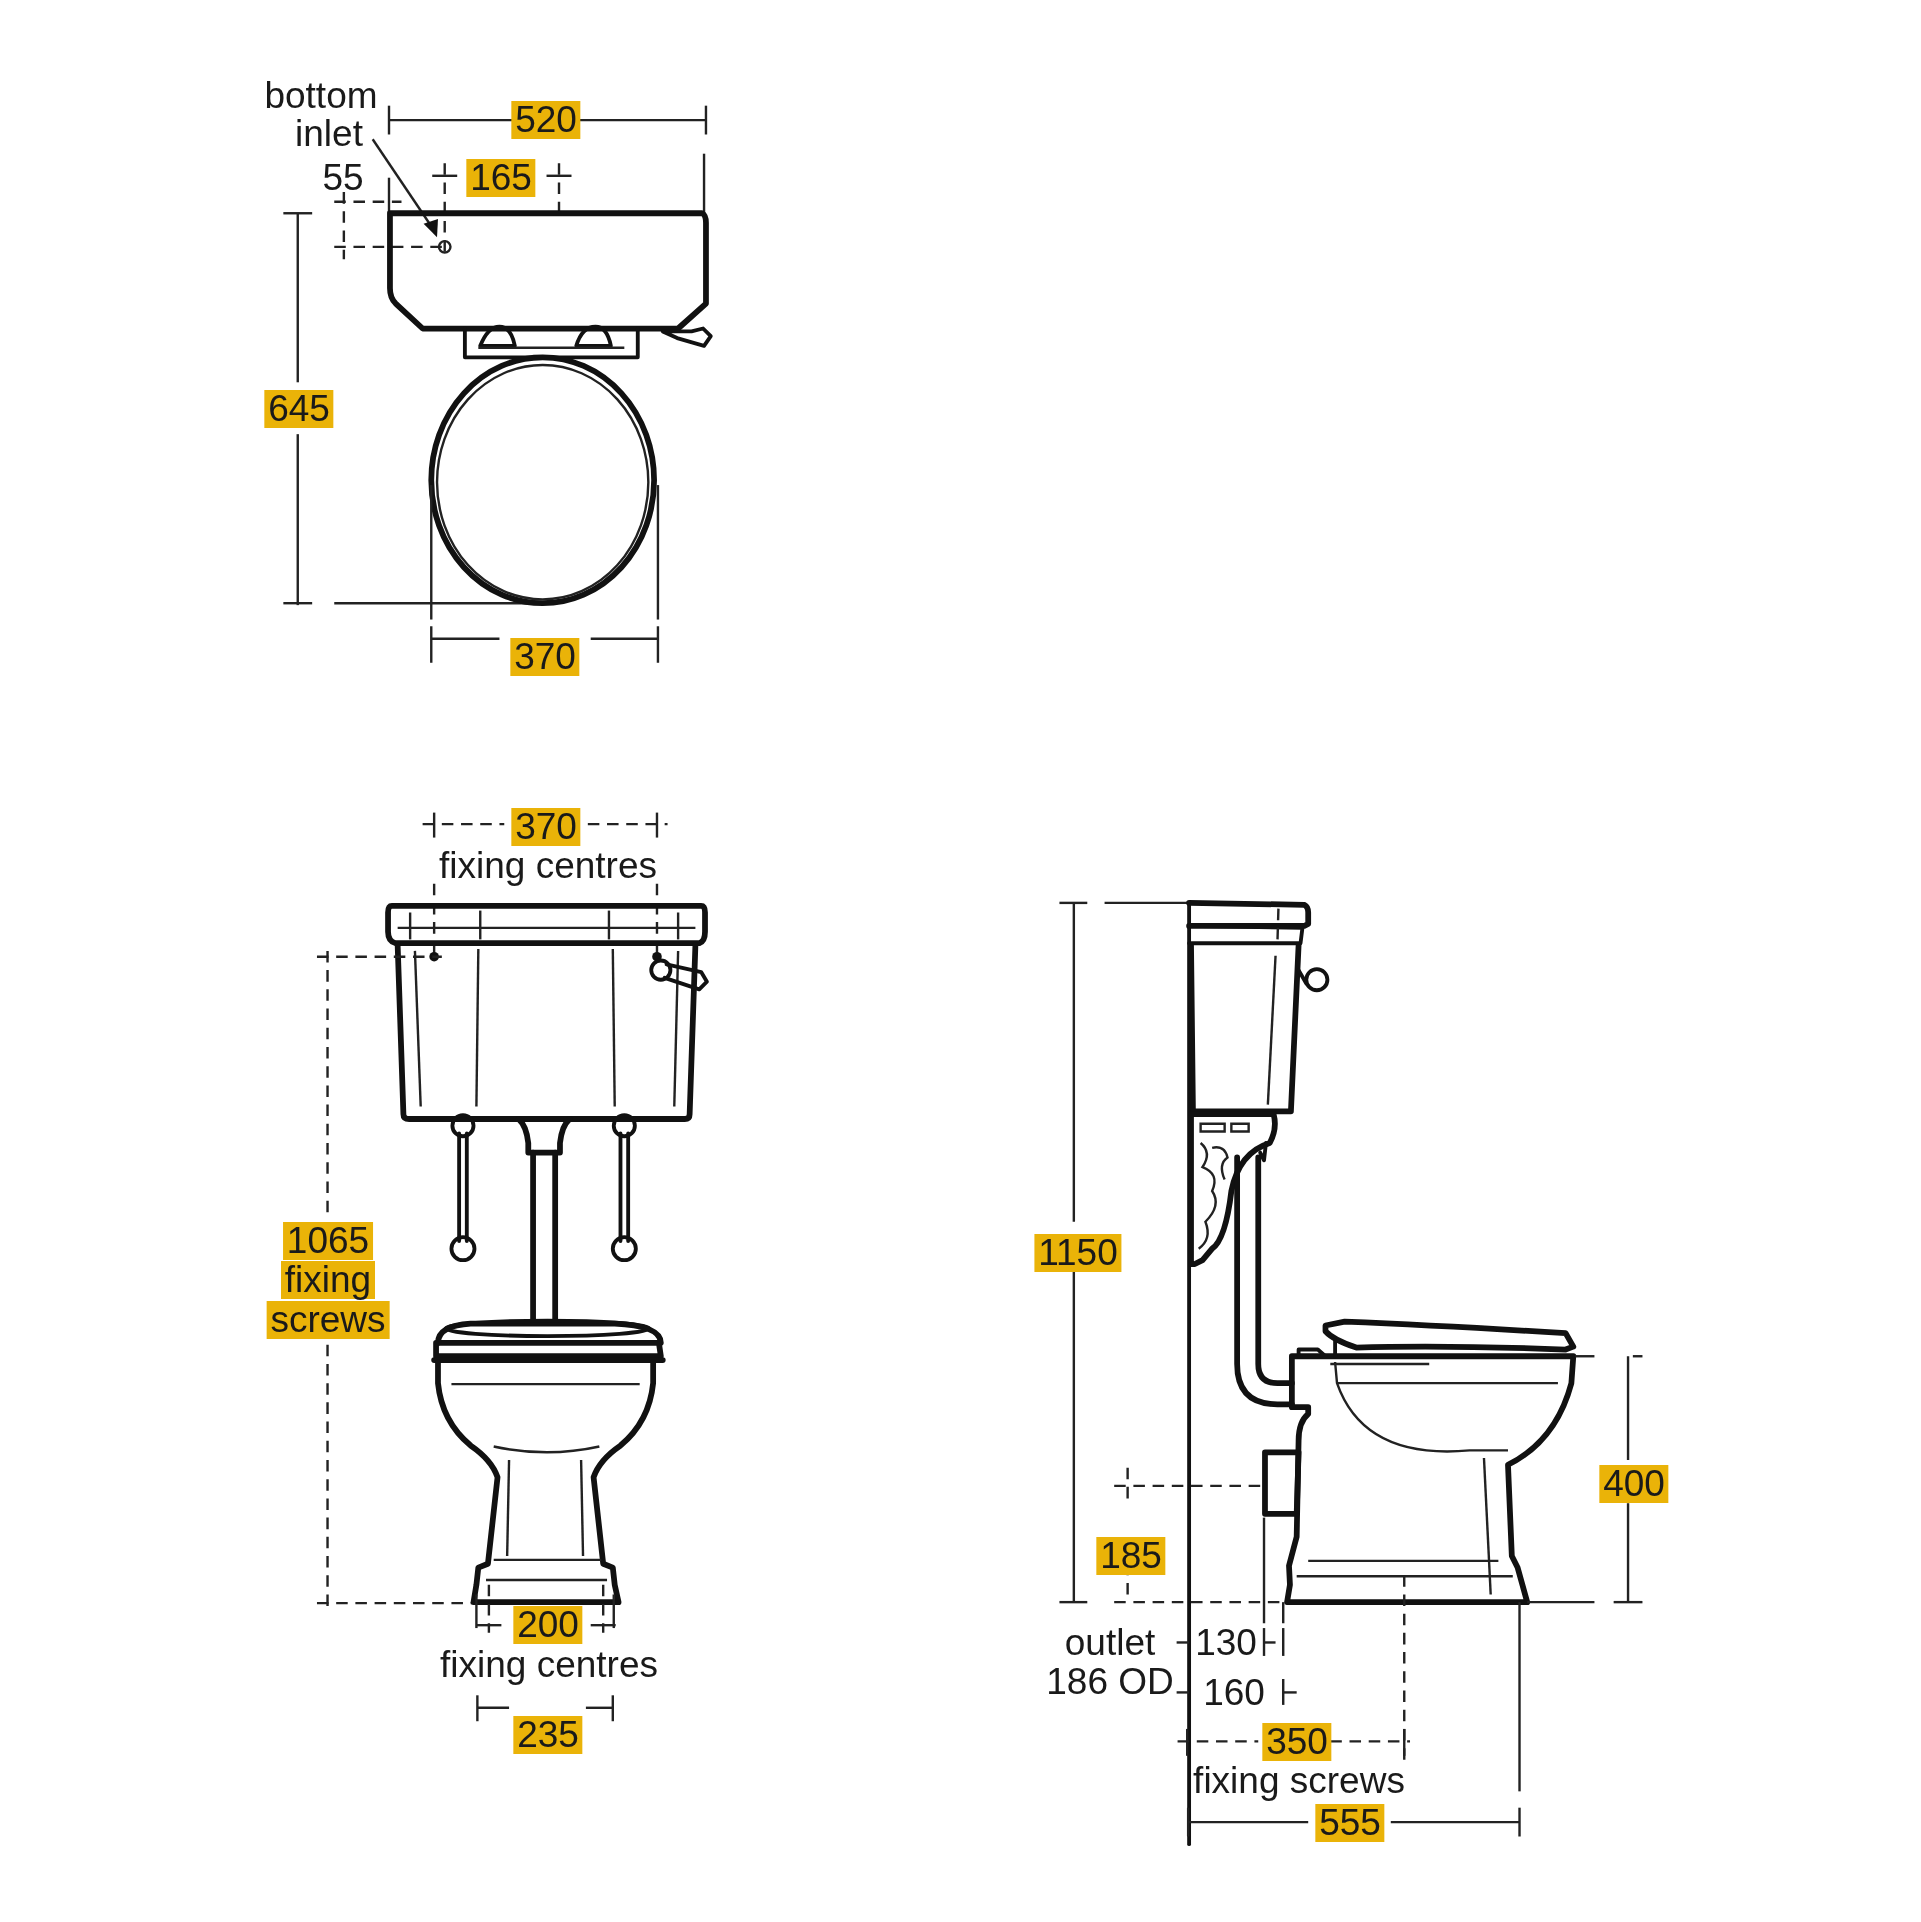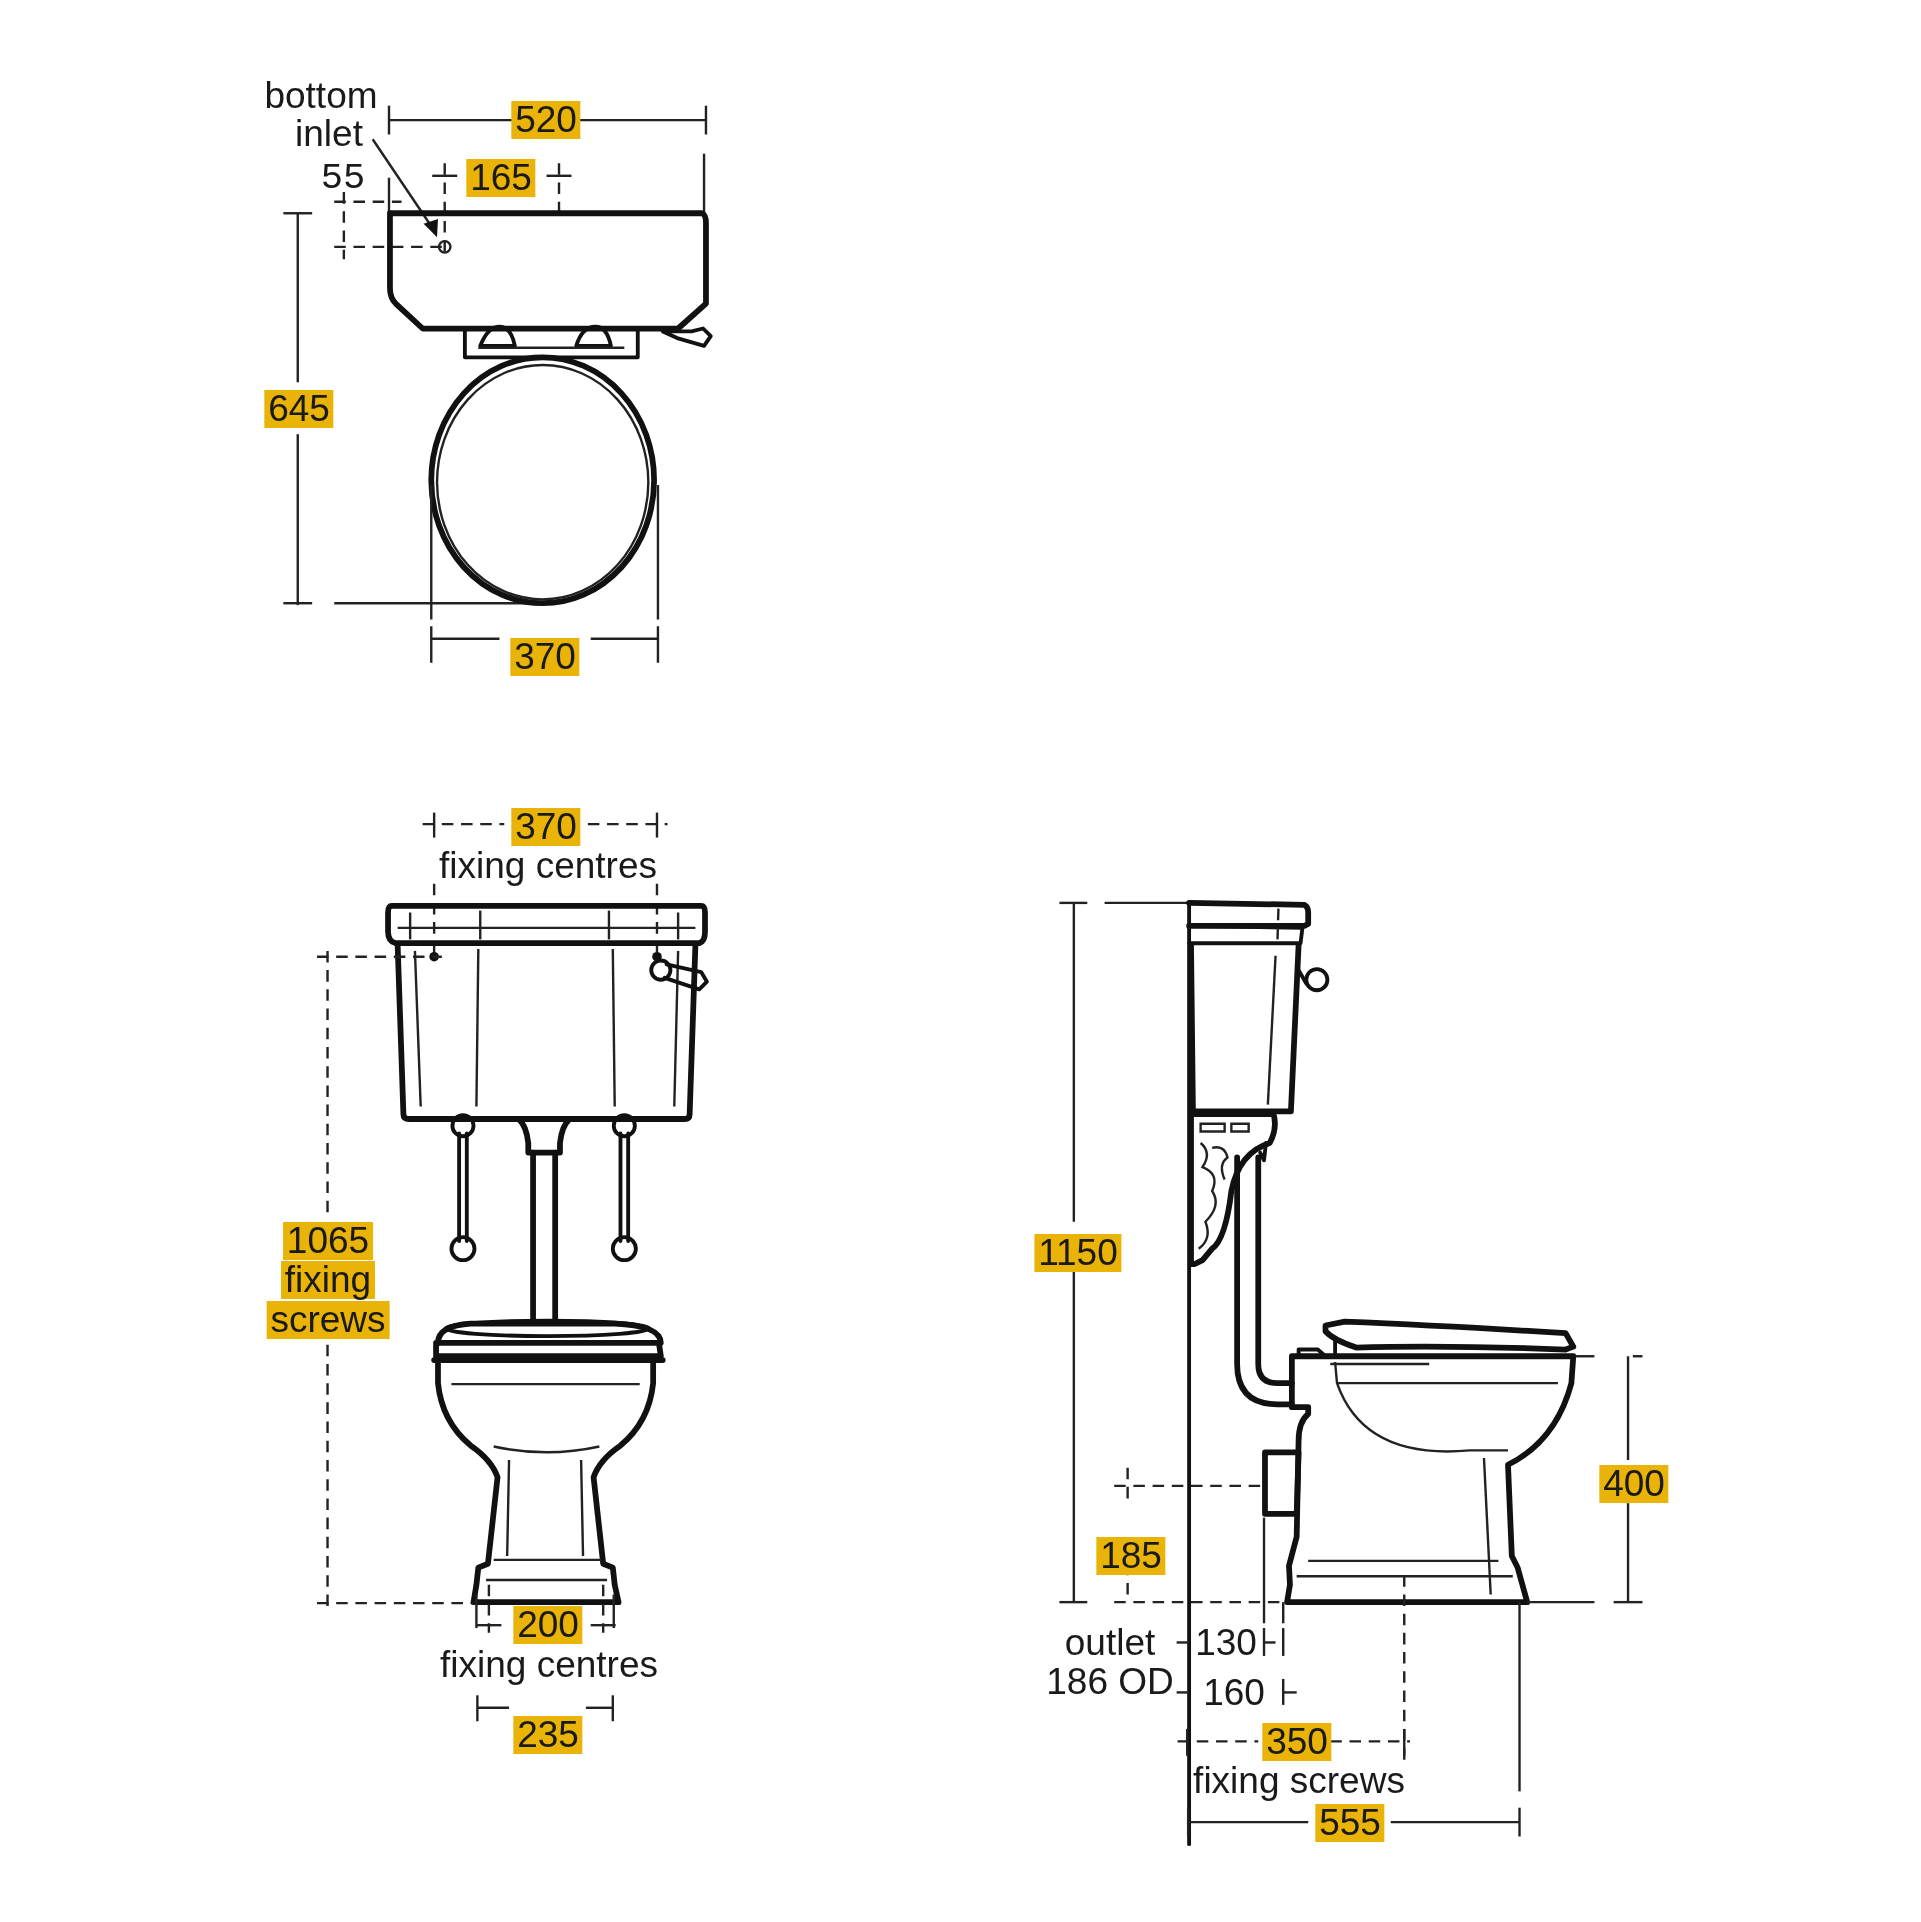--- a/index.html
+++ b/index.html
@@ -227,21 +227,21 @@
     <line class="thin" x1="1237" y1="1897" x2="1362" y2="1897"></line>
     <line class="thin" x1="1448" y1="1897" x2="1582" y2="1897"></line>
     <line class="thin" x1="1237" y1="1882" x2="1237" y2="1912"></line>
     <line class="thin" x1="1582" y1="1882" x2="1582" y2="1912"></line>
   </g>
 </svg>
 
 <div class="lbl c nobg" style="left:321px; top:77px;">bottom</div>
 <div class="lbl c nobg" style="left:321px; top:115px;margin-left:8px;">inlet</div>
 <div class="lbl c" style="left:546px; top:101px;">520</div>
-<div class="lbl c nobg" style="left:343px; top:159px;font-family:Liberation Mono, monospace;">55</div>
+<div class="lbl c nobg" style="left:343px; top:159px;">55</div>
 <div class="lbl c" style="left:501px; top:159px;">165</div>
 <div class="lbl c" style="left:299px; top:390px;">645</div>
 <div class="lbl c" style="left:545px; top:638px;">370</div>
 
 <div class="lbl c" style="left:546px; top:808px;">370</div>
 <div class="lbl c nobg" style="left:548px; top:847px;">fixing centres</div>
 <div class="lbl c" style="left:328px; top:1222px;text-align:center;">1065</div>
 <div class="lbl c" style="left:328px; top:1261px;">fixing</div>
 <div class="lbl c" style="left:328px; top:1301px;">screws</div>
 <div class="lbl c" style="left:548px; top:1606px;">200</div>

